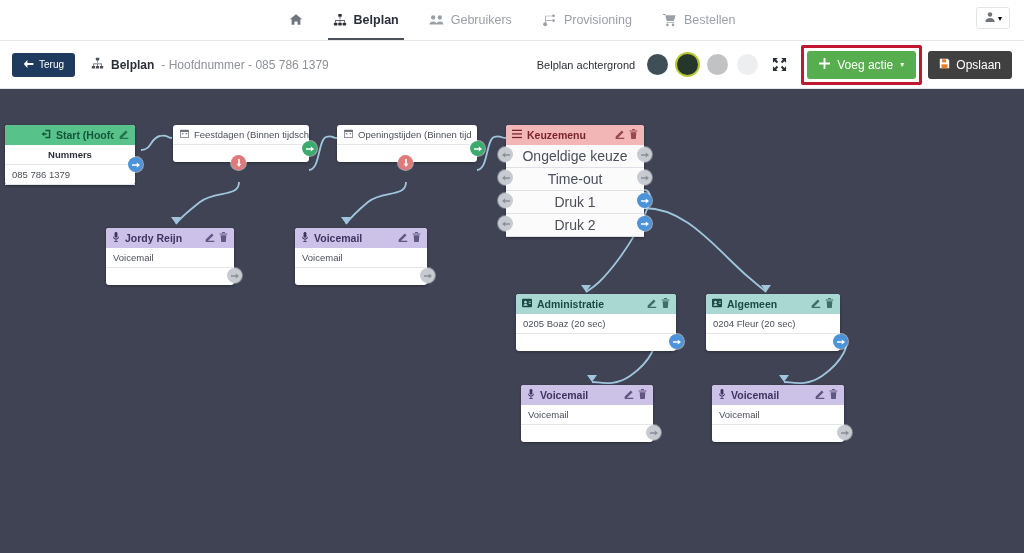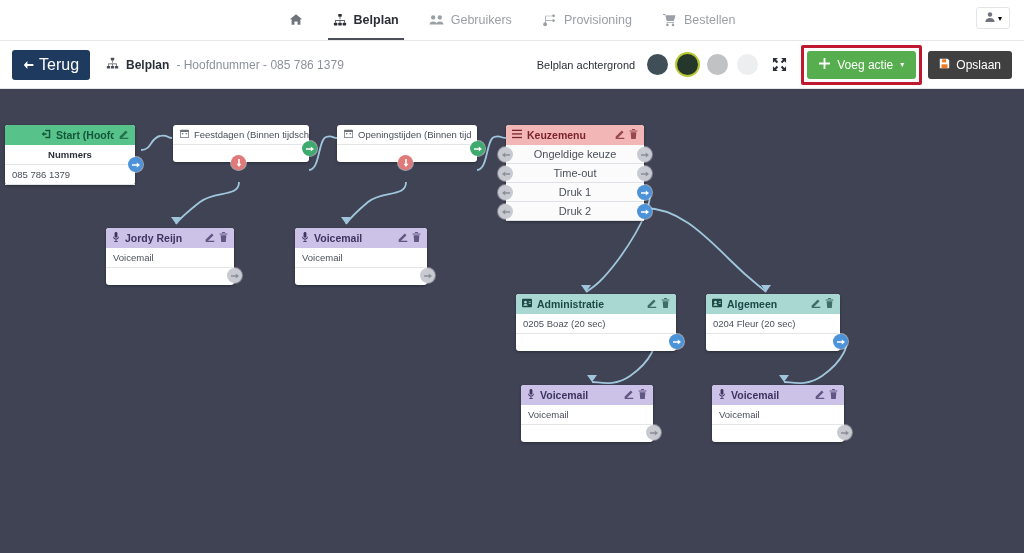--- a/index.html
+++ b/index.html
@@ -58,21 +58,21 @@
     background: #ffffff;
     border-bottom: 1px solid #e4e6ea;
     display: flex;
     align-items: center;
     padding: 0 12px;
     position: relative;
   }
   .back-btn {
     background: #1f3a5f;
     color: #fff;
-    font-size: 16px;
+    font-size: 10px;
     padding: 6px 11px;
     border-radius: 3px;
     display: flex; align-items: center; gap: 5px;
     cursor: pointer;
     border: none;
     font-family: inherit;
   }
   .crumb {
     margin-left: 16px;
     font-size: 12px;
@@ -161,21 +161,21 @@
   .h-pink   { background: #f2b6b6; color: #7a2430; }
   .h-purple { background: #ccc2e8; color: #3d3460; }
   .h-teal   { background: #a9d7d2; color: #1d4a46; }
 
   
   .mrow {
     position: relative;
     background: #fbfbfc;
     border-bottom: 1px solid #dfe1e6;
     text-align: center;
-    font-size: 11px;
+    font-size: 14px;
     color: #4a4f5a;
     padding: 3px 0;
   }
 
   
   .pip {
     position: absolute;
     width: 15px; height: 15px;
     border-radius: 50%;
     display: flex; align-items: center; justify-content: center;

